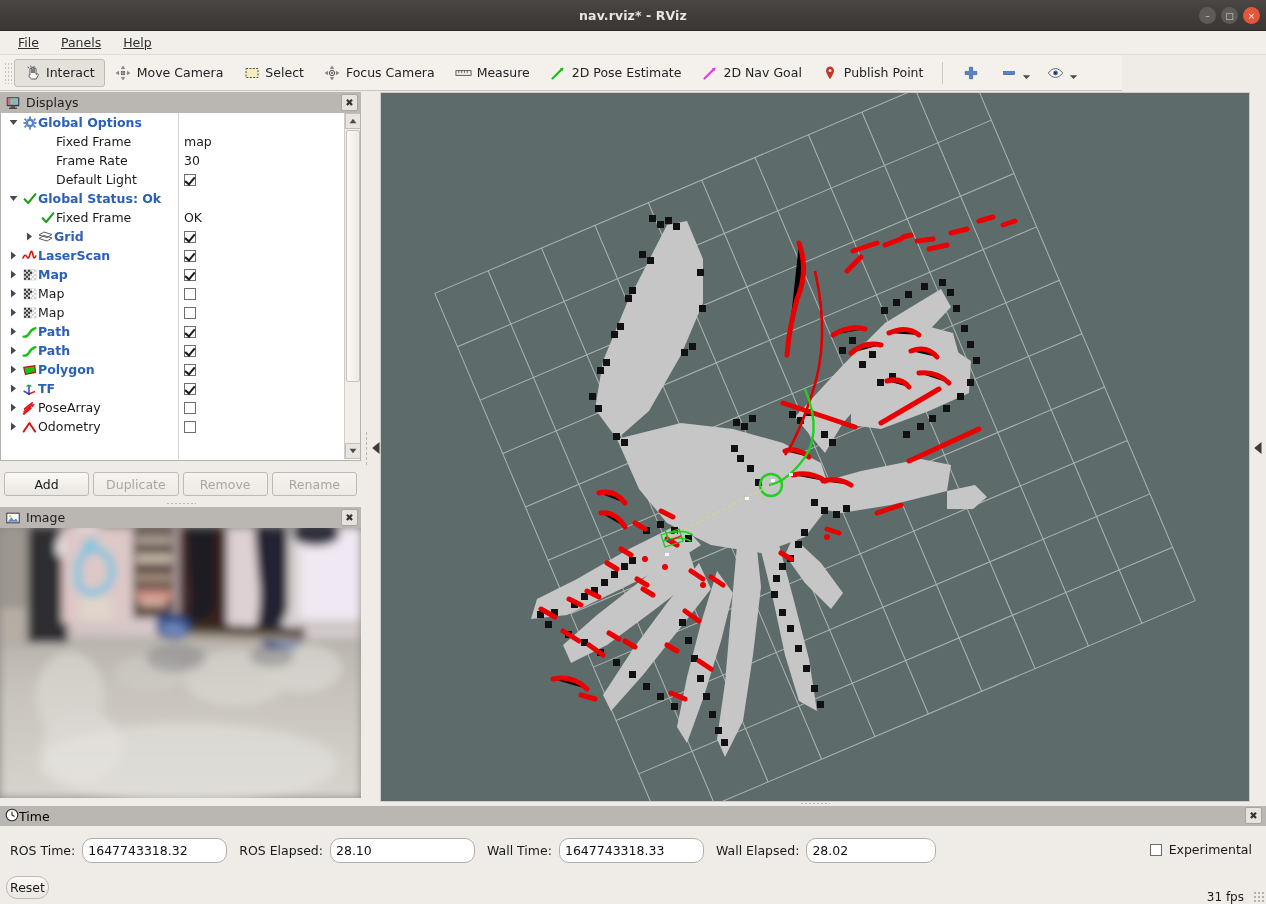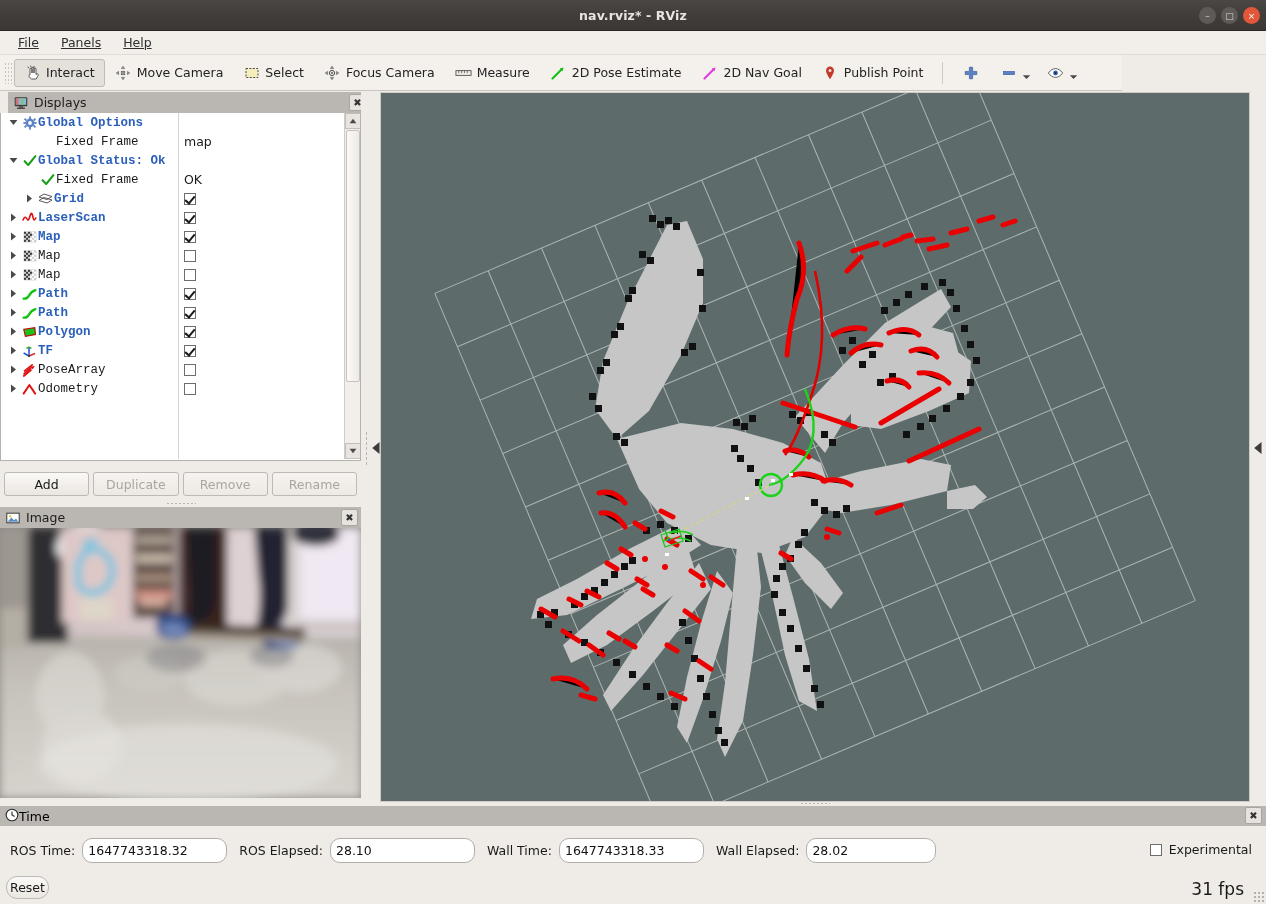--- a/index.html
+++ b/index.html
@@ -75,21 +75,21 @@
 
   
   .displays-body {
     position:absolute; left:0; top:113px; width:361px; height:348px;
     background:#ffffff; border:1px solid #b5b1ac; border-top:none; overflow:hidden;
   }
   .tree { position:absolute; left:0; top:0; width:344px; height:346px; }
   .trow { display:flex; align-items:center; height:19px; font-size:12.5px; position:relative; }
   .trow .expander { width:16px; height:19px; display:flex; align-items:center; justify-content:center; flex:0 0 auto; }
   .trow .ticon { width:17px; height:19px; display:flex; align-items:center; justify-content:center; flex:0 0 auto; }
-  .trow .tlabel { flex:0 0 auto; color:#1a1a1a; white-space:nowrap;font-family:Liberation Mono, monospace; }
+  .trow .tlabel { flex:0 0 auto; color:#1a1a1a; white-space:nowrap; }
   .trow .tlabel.blue { color:#2a5fba; font-weight:bold; }
   .trow .tval { position:absolute; left:183px; display:flex; align-items:center; gap:4px; color:#1a1a1a; white-space:nowrap; }
   .colsep { position:absolute; left:177px; top:0; width:1px; height:346px; background:#d7d3ce; }
   .cbox { width:12px; height:12px; border:1px solid #6d6d6d; background:#fff; display:inline-block;
           position:relative; vertical-align:middle; }
   .cbox.on::after {
     content:""; position:absolute; left:2px; top:0px; width:4px; height:8px;
     border:solid #1a1a1a; border-width:0 2px 2px 0; transform:rotate(40deg);
   }
   .swatch { width:12px; height:12px; background:#303030; border:1px solid #555; display:inline-block; }
@@ -149,21 +149,21 @@
   }
   .tinput.w1 { width:145px; }
   .tinput.w2 { width:130px; }
   .expwrap { position:absolute; right:14px; top:16px; display:flex; align-items:center; gap:7px; }
   .resetbtn {
     position:absolute; left:6px; top:50px; width:43px; height:23px;
     border:1px solid #bdb9b4; border-radius:11px;
     background:linear-gradient(to bottom,#fbf9f7,#eae6e1);
     font-size:12.5px; display:flex; align-items:center; justify-content:center; color:#1a1a1a;
   }
-  .fps { position:absolute; right:22px; top:53px; font-size:17px; color:#1a1a1a; }
+  .fps { position:absolute; right:22px; top:64px; font-size:12px; color:#1a1a1a; }
   .corner { position:absolute; right:1px; bottom:1px; width:12px; height:12px;
             background-image:radial-gradient(#b4b0ab .9px, transparent 1px); background-size:4px 4px; }
 </style>
 </head>
 <body>
 
 <div id="app">
 
   <div class="titlebar">
     <span class="title">nav.rviz* - RViz</span>
@@ -307,21 +307,21 @@
       <span class="drop-caret">
         <svg width="9" height="6" viewBox="0 0 9 6">
             <path d="M0.8 1.2 4.5 5 8.2 1.2z" fill="#4a4a4a"></path>
           </svg>
       </span>
     </div>
   </div>
 
   <div class="leftcol"></div>
 
-  <div class="panel-header" style="position:absolute;left:8px;top:92px;width:361px;">
+  <div class="panel-header" style="position:absolute;left:0;top:92px;width:361px;">
     <span class="ph-icon">
       <svg width="14" height="14" viewBox="0 0 14 14">
         <rect x="0.7" y="1.2" width="12.6" height="9" rx="1" fill="#3b3b3b"></rect>
         <rect x="1.8" y="2.2" width="10.4" height="6.6" fill="#8fb4d6"></rect>
         <rect x="1.8" y="2.2" width="2.6" height="6.6" fill="#d36f6f"></rect>
         <rect x="7.0" y="2.2" width="2.6" height="6.6" fill="#7fc47f"></rect>
         <rect x="4.8" y="10.4" width="4.4" height="1.3" fill="#3b3b3b"></rect>
         <rect x="3.0" y="11.7" width="8" height="1.2" fill="#3b3b3b"></rect>
       </svg>
     </span>
@@ -355,20 +355,36 @@
             </svg>
           </span>
           <span class="tlabel blue">Global Options</span>
         </div>
         <div class="trow" style="padding-left: 22px;">
           <span class="expander"></span>
           <span class="ticon"></span>
           <span class="tlabel">Fixed Frame</span>
           <span class="tval">
             <span>map</span>
+          </span>
+        </div>
+        <div class="trow" style="padding-left: 22px;">
+          <span class="expander"></span>
+          <span class="ticon"></span>
+          <span class="tlabel">Frame Rate</span>
+          <span class="tval">
+            <span>30</span>
+          </span>
+        </div>
+        <div class="trow" style="padding-left: 22px;">
+          <span class="expander"></span>
+          <span class="ticon"></span>
+          <span class="tlabel">Default Light</span>
+          <span class="tval">
+            <span class="cbox on"></span>
           </span>
         </div>
         <div class="trow" style="padding-left: 4px;">
           <span class="expander">
             <svg width="9" height="7" viewBox="0 0 9 7">
               <path d="M0.6 1 L8.4 1 L4.5 6z" fill="#4a4a4a"></path>
             </svg>
           </span>
           <span class="ticon">
             <svg width="14" height="14" viewBox="0 0 14 14">

